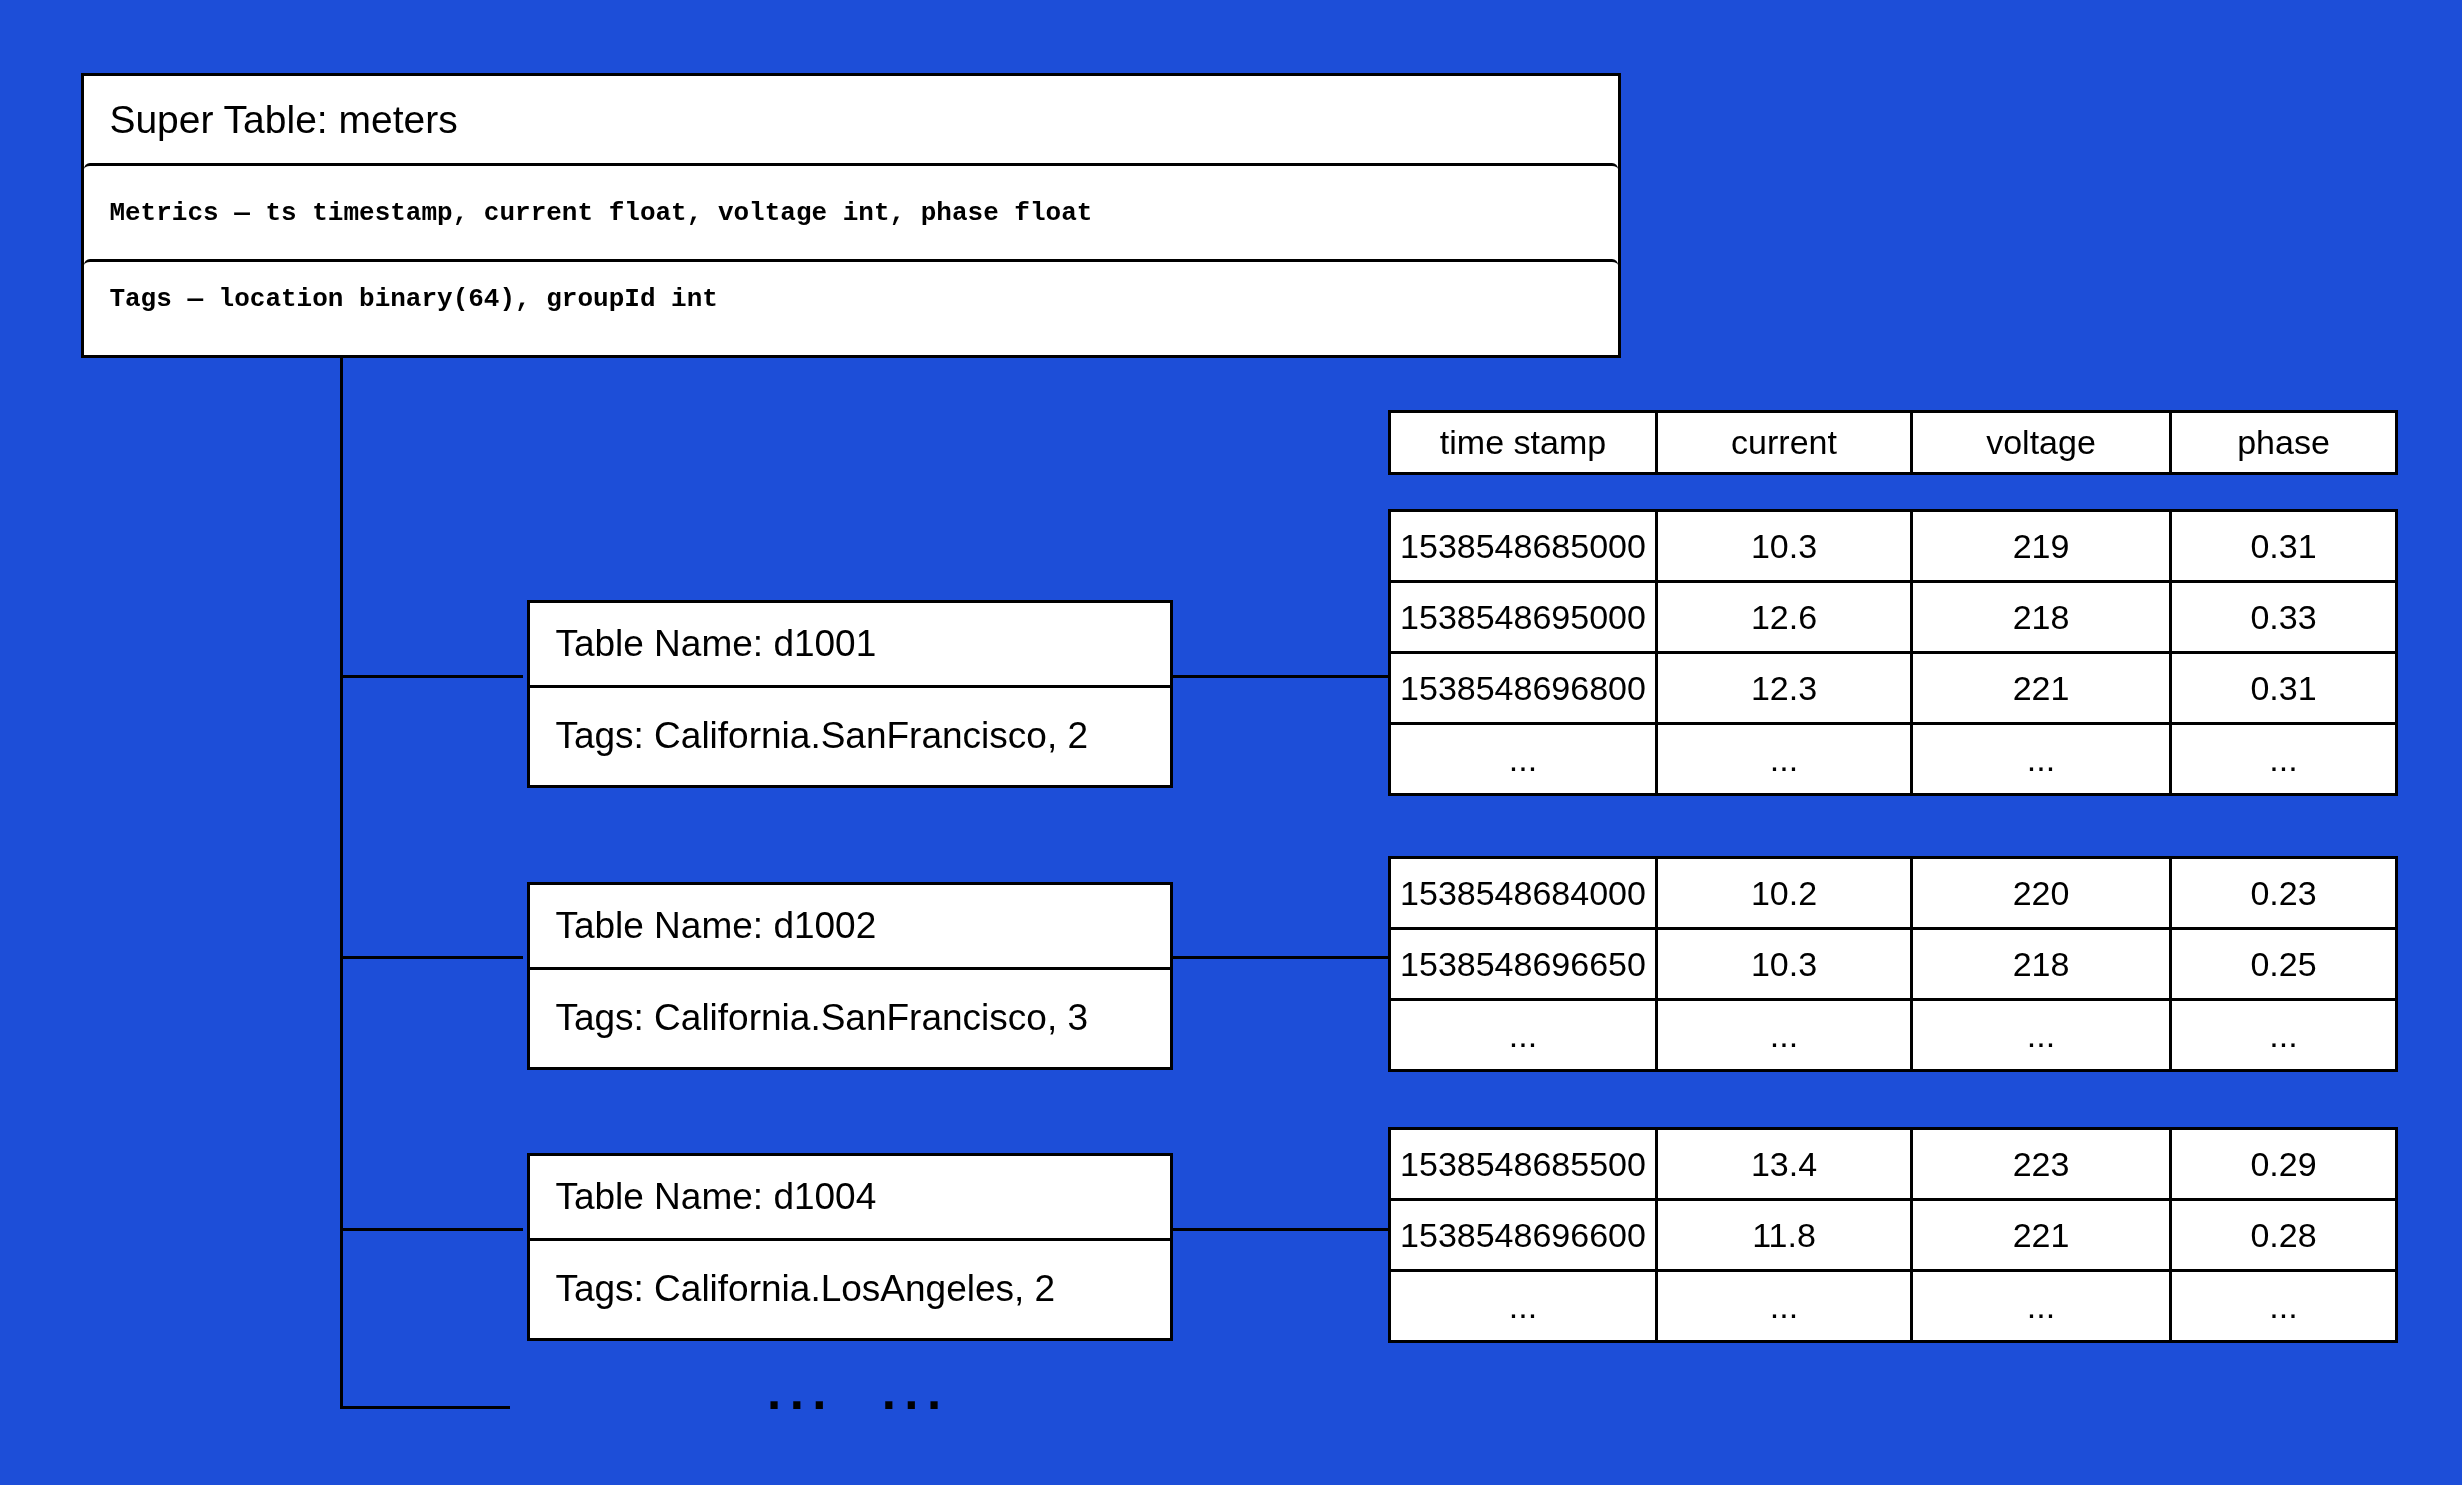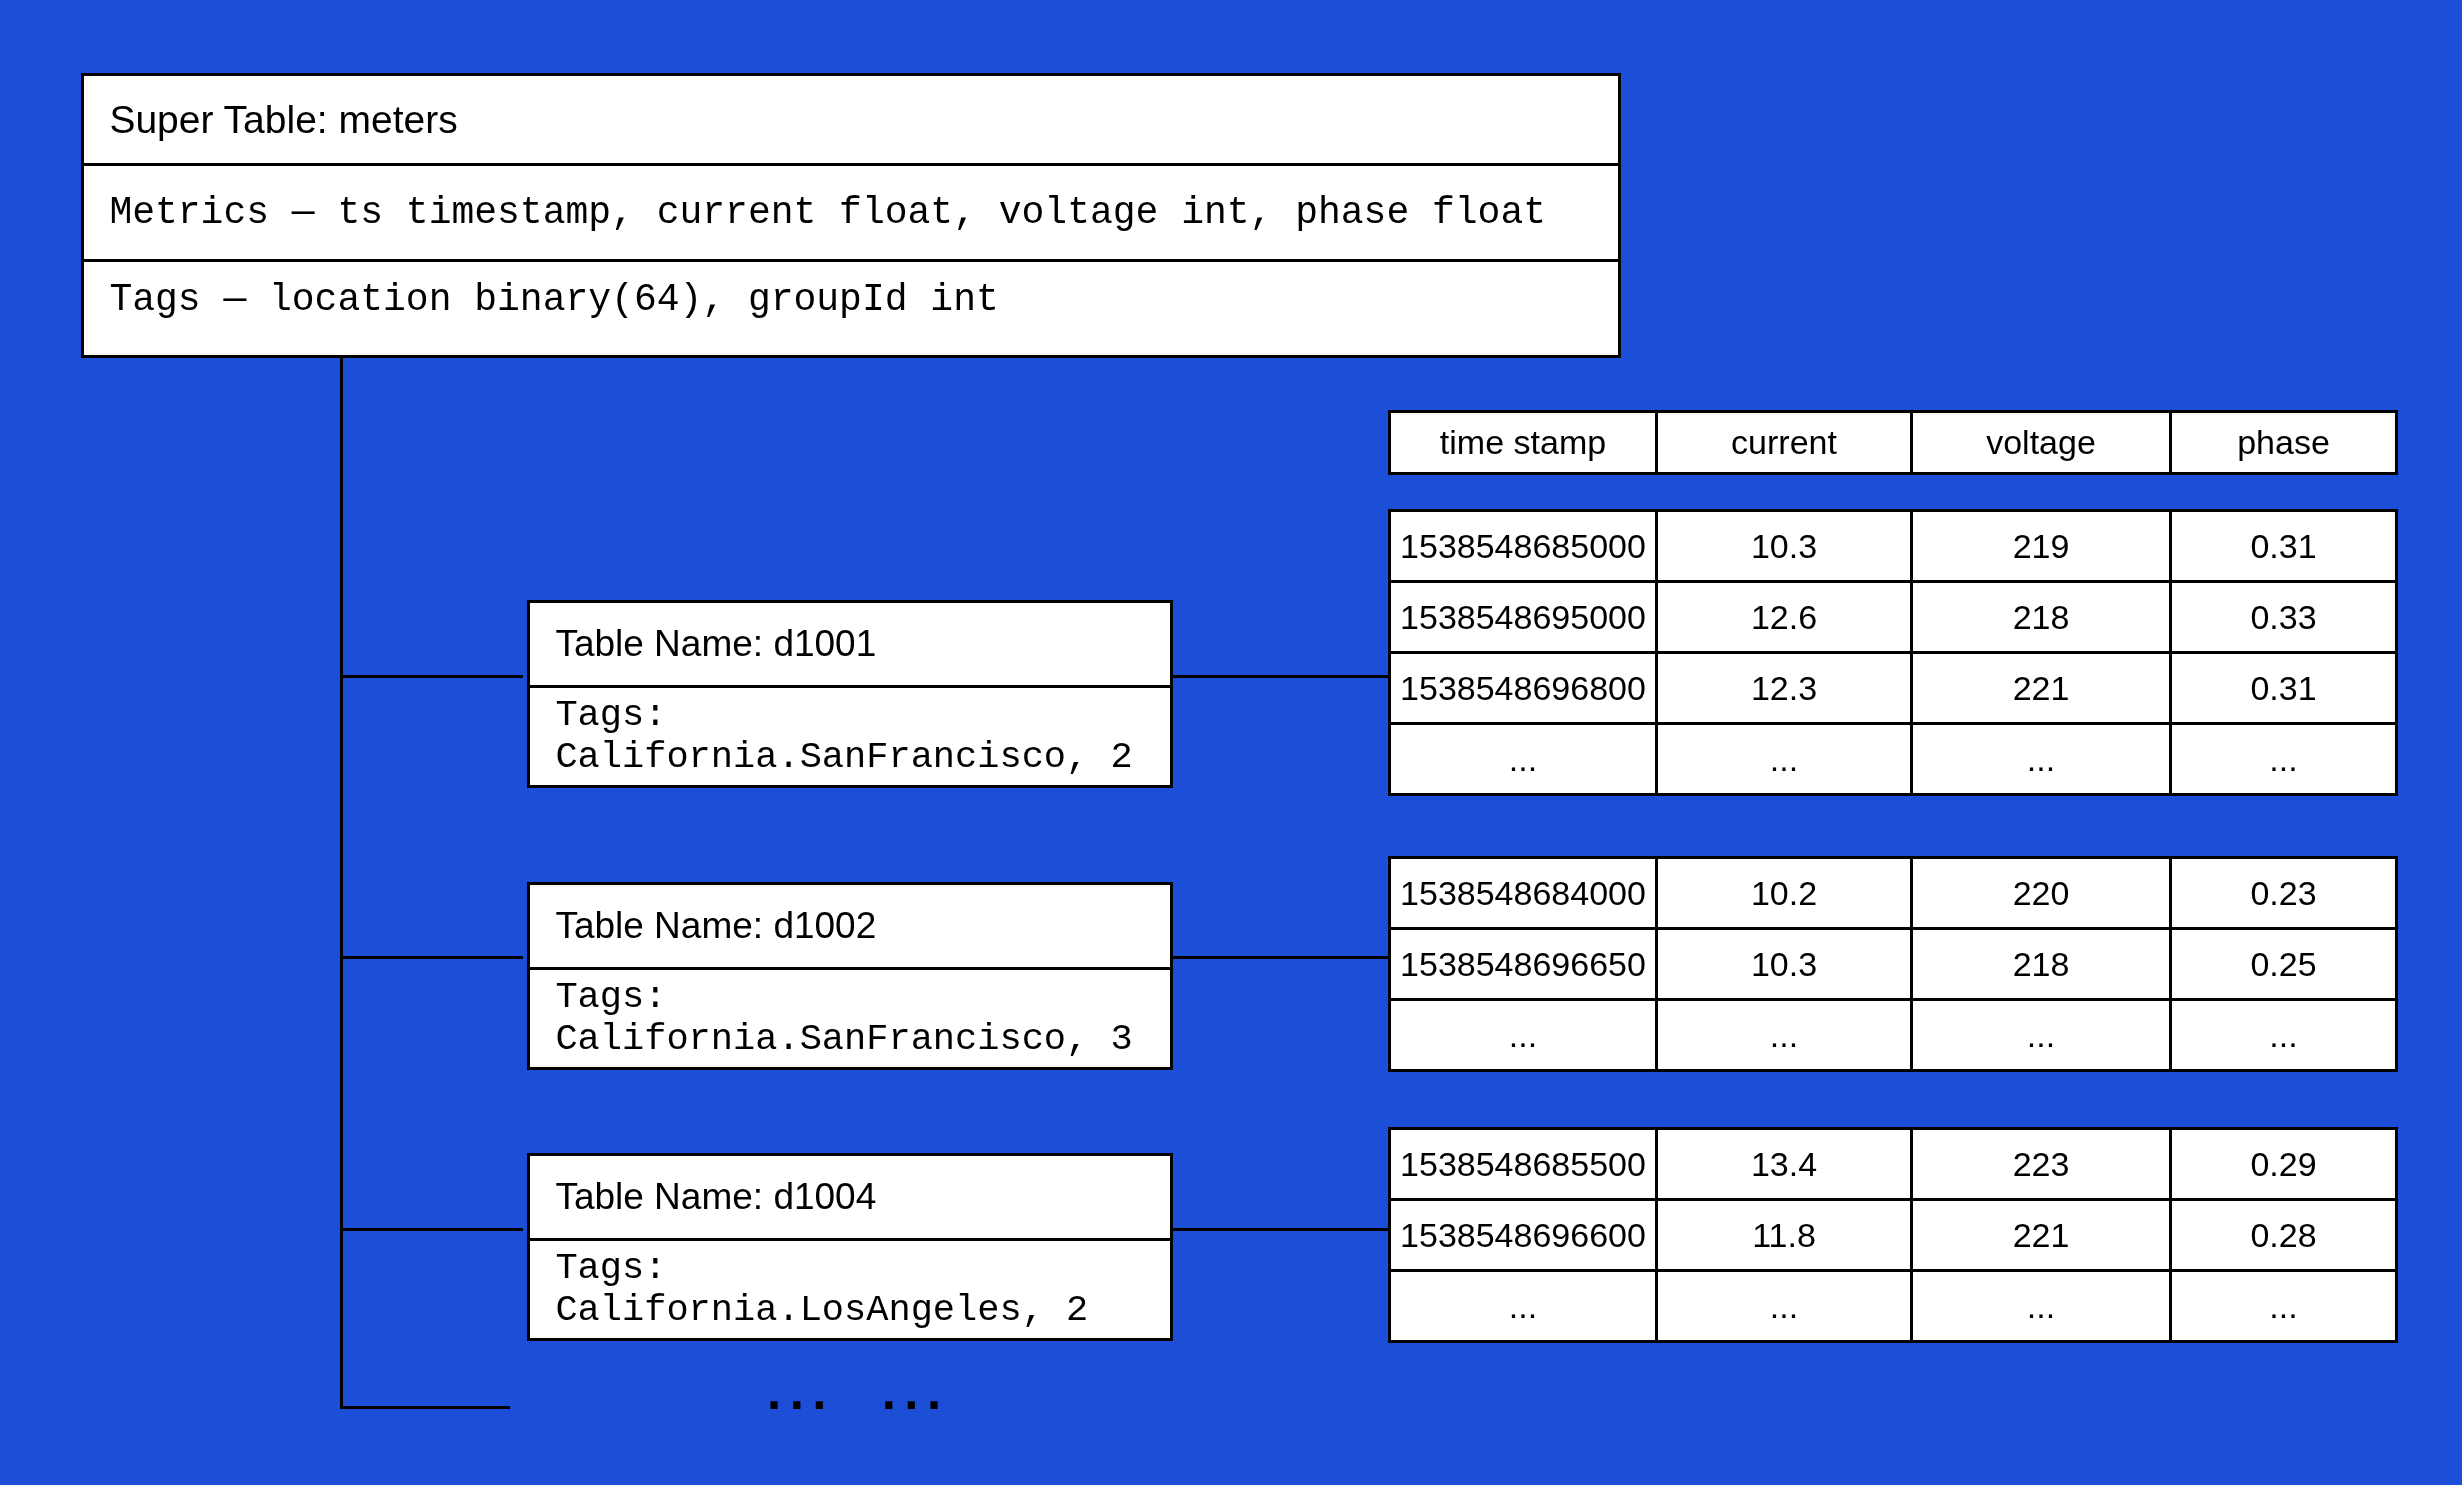--- a/index.html
+++ b/index.html
@@ -21,32 +21,32 @@
   
   .stable { left: 81px; top: 73px; width: 1540px; height: 285px; display: flex; flex-direction: column; }
   .stable-row {
     box-sizing: border-box;
     display: flex; align-items: center;
     padding-left: 25.4px;
   }
   .stable-row.r1 { height: 87px; font-size: 39px; }
   .stable-row.r2 { height: 96px; border-top: 3.4px solid #000; }
   .stable-row.r3 { height: 77px; border-top: 3.4px solid #000; }
-  .mono { font-family: "Liberation Mono", "DejaVu Sans Mono", monospace; font-weight: 400; font-size: 38px; letter-spacing: 0; }
+  .mono { font-family: "Liberation Mono", "DejaVu Sans Mono", monospace; font-weight: 700; font-size: 26px; letter-spacing: 0; border-radius: 6px; }
 
   
   .dbox { width: 646px; left: 527px; height: 188px; display: flex; flex-direction: column; margin-top: 16px; }
   .dbox .drow {
     box-sizing: border-box;
     display: flex; align-items: center;
     padding-left: 25.4px;
     font-size: 37px;
   }
   .dbox .drow.top { height: 87px; }
-  .dbox .drow.bot { height: 107px; border-top: 3.4px solid #000; font-family: Liberation Mono, monospace; }
+  .dbox .drow.bot { height: 107px; border-top: 3.4px solid #000; }
   .dbox.p1 { top: 584px; }
   .dbox.p2 { top: 866px; }
   .dbox.p3 { top: 1137px; }
 
   
   .vline { position: absolute; width: 3.4px; background: #000; }
   .hline { position: absolute; height: 3.4px; background: #000; }
   .trunk  { left: 340px; top: 358px; height: 1051px; }
   .branch { left: 340px; width: 183px; }
   .b1 { top: 675px; } .b2 { top: 956px; } .b3 { top: 1228px; }

